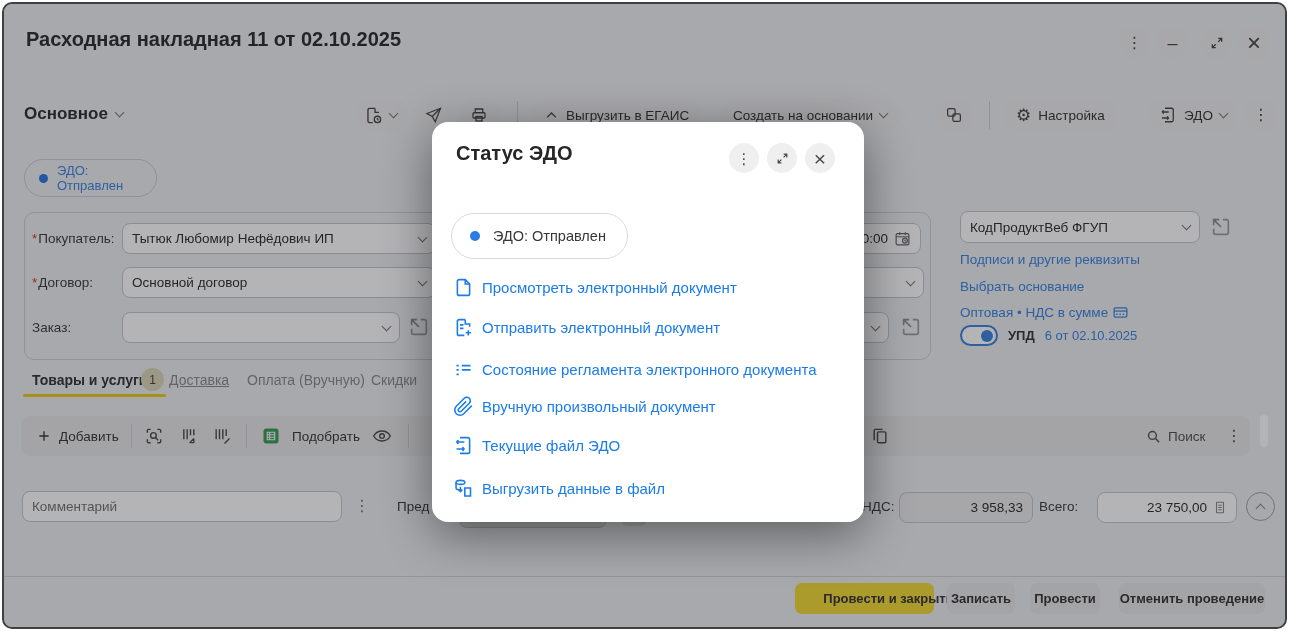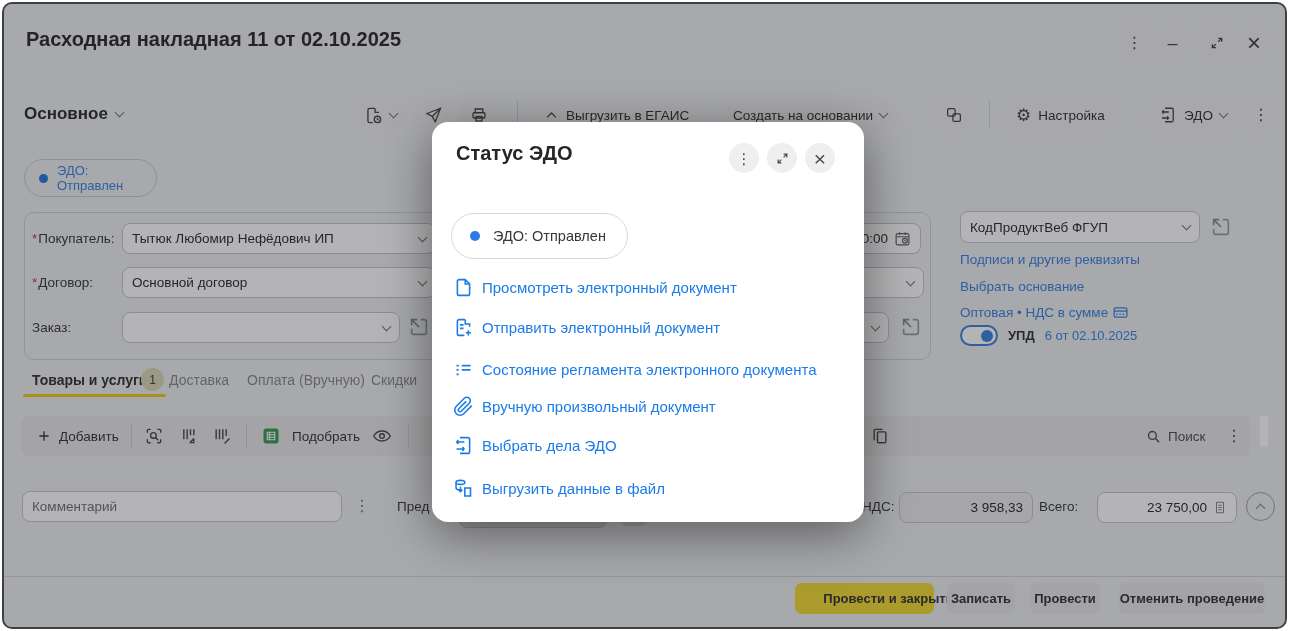--- a/index.html
+++ b/index.html
@@ -212,21 +212,21 @@
     <div class="toggle">
         <span class="knob"></span>
       </div>
     <span style="font-size:13px; font-weight:700; color:#3a3a3a;">УПД</span>
     <a class="link" style="font-size:13px;">6 от 02.10.2025</a>
   </div>
 
   <div class="abs tab active" style="left:28px; top:368px;">Товары и услуги</div>
   <div class="abs badge" style="left:137px; top:364px; width:23px; height:23px;">1</div>
   <div class="abs" style="left:19px; top:390px; width:143px; height:3px; background:#eccd1e; border-radius:2px;"></div>
-  <div class="abs tab" style="left:165px; top:368px;">Доставка</div>
+  <div class="abs tab" style="left:165px; top:368px;text-decoration:underline;">Доставка</div>
   <div class="abs tab" style="left:243px; top:368px;">Оплата (Вручную)</div>
   <div class="abs tab" style="left:367px; top:368px;">Скидки</div>
 
   <div class="abs strip" style="left:17px; top:412px; width:1229px; height:40px;"></div>
   <div class="abs" style="left:32px; top:424px;">
     <svg width="16" height="16" viewBox="0 0 24 24" fill="none" stroke="#3c3c3c" stroke-width="2">
         <path d="M12 5v14M5 12h14"></path>
       </svg>
   </div>
   <div class="abs titem" style="left:55px; top:425px;">Добавить</div>
@@ -370,21 +370,21 @@
         </span>
       <span>Вручную произвольный документ</span>
     </div>
     <div class="mlink" style="left:21px; top:313px;">
       <span>
           <svg width="21" height="21" viewBox="0 0 24 24" fill="none" stroke="#1b7ce8" stroke-width="1.8">
             <path d="M8 3h9a2 2 0 0 1 2 2v14a2 2 0 0 1-2 2H8"></path>
             <path d="M4 8h9M4 8l2.2-2.2M4 8l2.2 2.2M13 16H4M13 16l-2.2-2.2M13 16l-2.2 2.2"></path>
           </svg>
         </span>
-      <span>Выбрать дела ЭДО</span>
+      <span>Текущие файл ЭДО</span>
     </div>
     <div class="mlink" style="left:21px; top:356px;">
       <span>
           <svg width="21" height="21" viewBox="0 0 24 24" fill="none" stroke="#1b7ce8" stroke-width="1.8">
             <ellipse cx="8.5" cy="5" rx="5" ry="2.3"></ellipse>
             <path d="M3.5 5v6.5c0 1.2 2.2 2.2 5 2.3"></path>
             <path d="M8.5 10v5.5M6.3 13.3 8.5 15.5l2.2-2.2"></path>
             <path d="M13.5 11.5h6.5v9h-6.5z"></path>
           </svg>
         </span>

